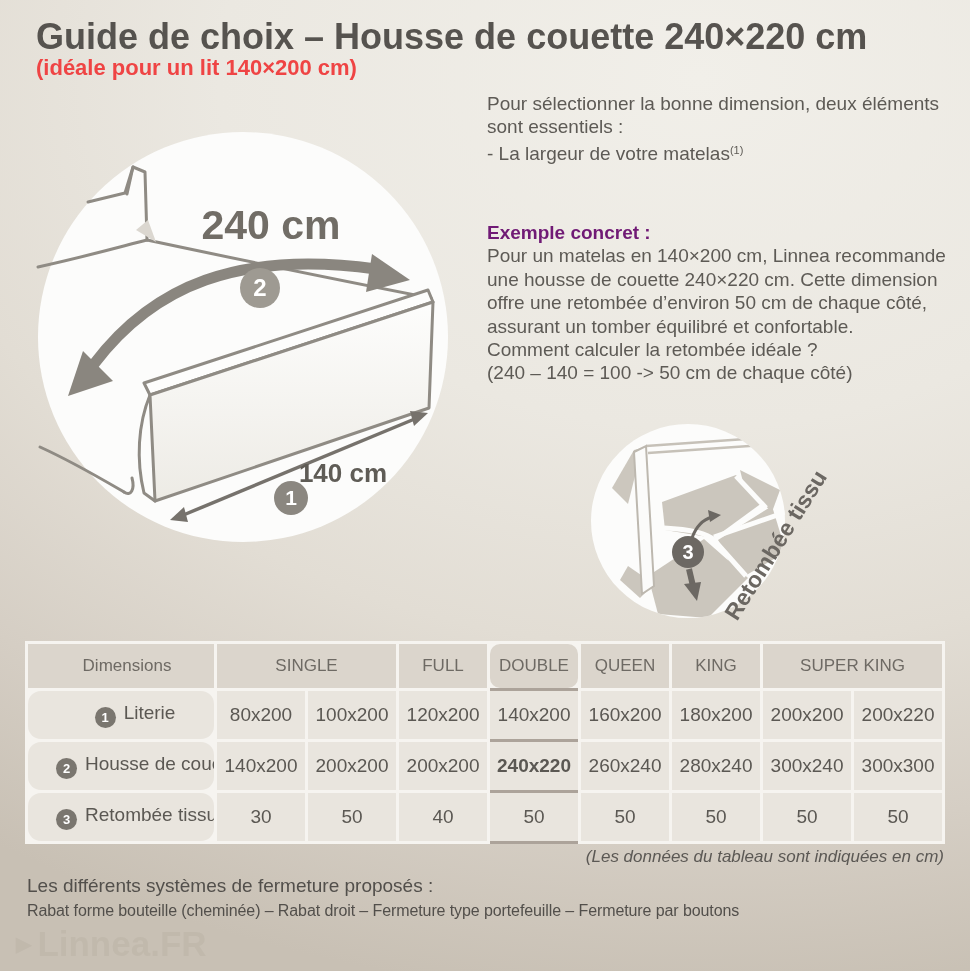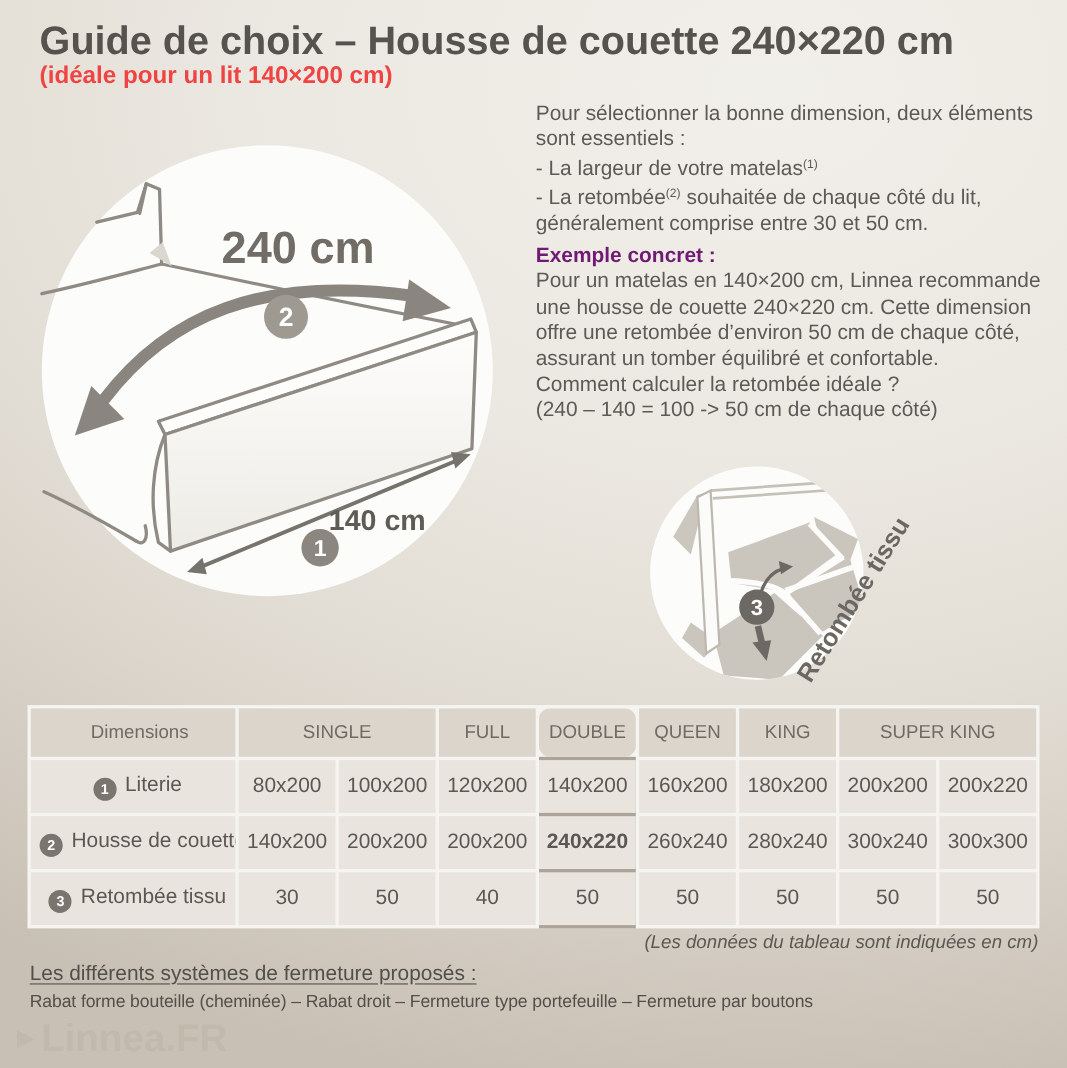--- a/index.html
+++ b/index.html
@@ -38,49 +38,48 @@
   .hl-band { position:absolute; left:465px; top:47px; width:88px; height:156px; background:#aca39a; }
   table.sizes { position:relative; z-index:2; width:920px; border-collapse:separate; border-spacing:3px; table-layout:fixed; }
   table.sizes th, table.sizes td { overflow:hidden; white-space:nowrap; }
   table.sizes th {
     height:44px; background:#dbd5cc; color:#6e6a64;
     font-size:17px; font-weight:400; text-align:center;
   }
   th.corner { text-align:left; padding-left:12px; font-size:18px; }
   th.hl-head { color:#514e4a; font-weight:700;border-radius:10px; }
   table.sizes td { height:48px; background:#e9e5de; color:#5b5853; font-size:19px; text-align:center; }
-  td.rowlabel { background:#ded9d0; text-align:left; padding-left:8px; color:#55524e; }
+  td.rowlabel { background:#ded9d0; text-align:left; padding-left:28px; color:#55524e;border-radius:13px; }
   td.rowlabel .badge {
     display:inline-block; width:21px; height:21px; border-radius:50%;
     background:#7a766f; color:#fff; font-size:13px; font-weight:700;
     text-align:center; line-height:21px; margin-right:8px; vertical-align:-3px;
   }
   td.hl { background:#b8b0a6; color:#ffffff; }
   tr.duvet td.hl { font-weight:700; }
 
   .table-note { position:absolute; right:26px; top:847px; font-size:17px; font-style:italic; color:#5b5854; }
 
   
-  .closures-heading { position:absolute; left:27px; top:875px; font-size:19px; color:#524f4b; text-decoration:underline; text-underline-offset:3px; }
+  .closures-heading { position:absolute; left:27px; top:875px; font-size:19px; color:#524f4b; text-underline-offset:3px; }
   .closures-line { position:absolute; left:27px; top:902px; font-size:16px; color:#524f4b; white-space:nowrap; letter-spacing:-0.1px; }
 
   
   .watermark { position:absolute; left:16px; top:924px; font-size:35px; font-weight:700; color:#b9b1a4; opacity:0.45; white-space:nowrap; }
   .watermark .tri { font-size:20px; vertical-align:5px; margin-right:6px; }
 </style>
 </head>
 <body>
 
 <h1 class="title">Guide de choix – Housse de couette 240×220 cm</h1>
 <h2 class="subtitle">(idéale pour un lit 140×200 cm)</h2>
 
 <div class="intro">
   <p><span>Pour sélectionner la bonne dimension, deux éléments sont essentiels :</span></p>
   <p><span>- La largeur de votre matelas</span><sup>(1)</sup></p>
-  <p><span>- La retombée</span><sup>(2)</sup><span> souhaitée de chaque côté du lit, généralement comprise entre 30 et 50 cm.</span></p>
 </div>
 
 <div class="example">
   <p class="heading">Exemple concret :</p>
   <p>Pour un matelas en 140×200 cm, Linnea recommande une housse de couette 240×220 cm. Cette dimension offre une retombée d’environ 50 cm de chaque côté, assurant un tomber équilibré et confortable.</p>
   <p>Comment calculer la retombée idéale ?</p>
   <p>(240 – 140 = 100  -&gt; 50 cm de chaque côté)</p>
 </div>
 
 <div class="bed-circle">

